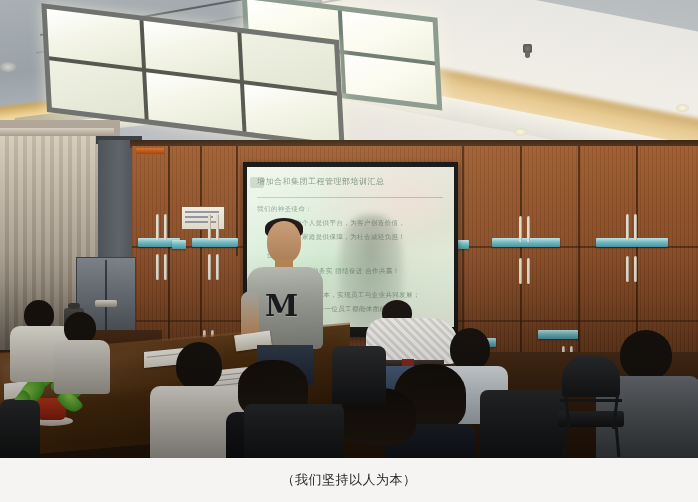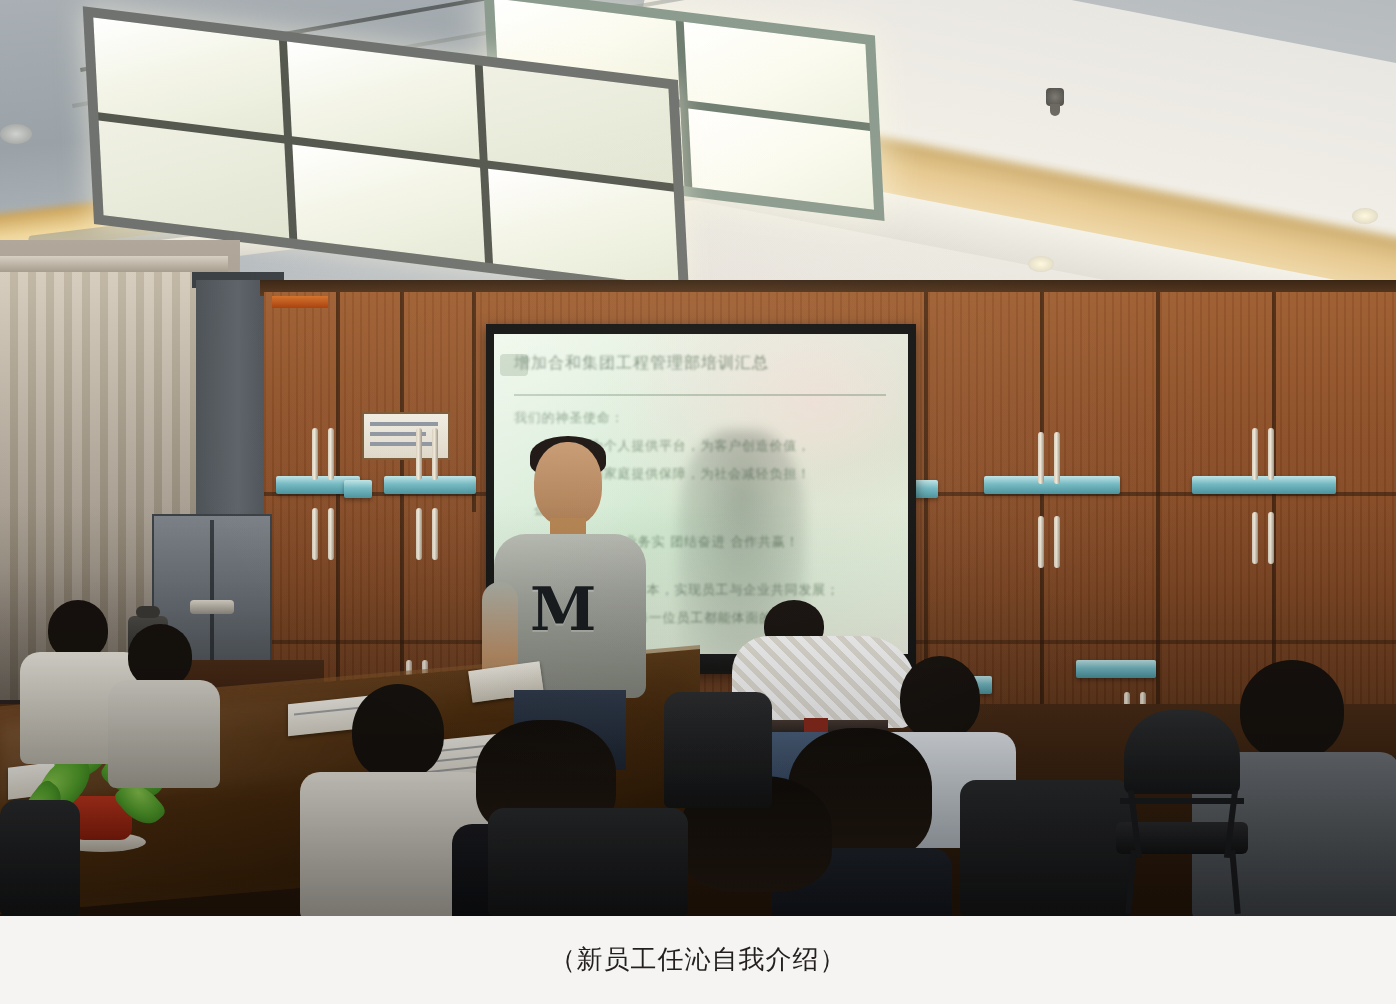--- a/index.html
+++ b/index.html
@@ -623,16 +623,16 @@
       <div class="cf-leg" style="left:8px;top:70px;height:32px;transform:rotate(5deg);"></div>
       <div class="cf-leg" style="left:60px;top:70px;height:32px;transform:rotate(-5deg);"></div>
       <div class="cf-leg" style="left:10px;top:40px;height:34px;transform:rotate(-7deg);"></div>
       <div class="cf-leg" style="left:58px;top:40px;height:34px;transform:rotate(7deg);"></div>
     </div>
 
     <div class="grade"></div>
   </div>
 
   <div id="caption">
-    <span id="caption-text">（新员工任沁自我介绍）</span>
+    <span id="caption-text">（我们坚持以人为本）</span>
   </div>
 
 </div>
 
 </body></html>

